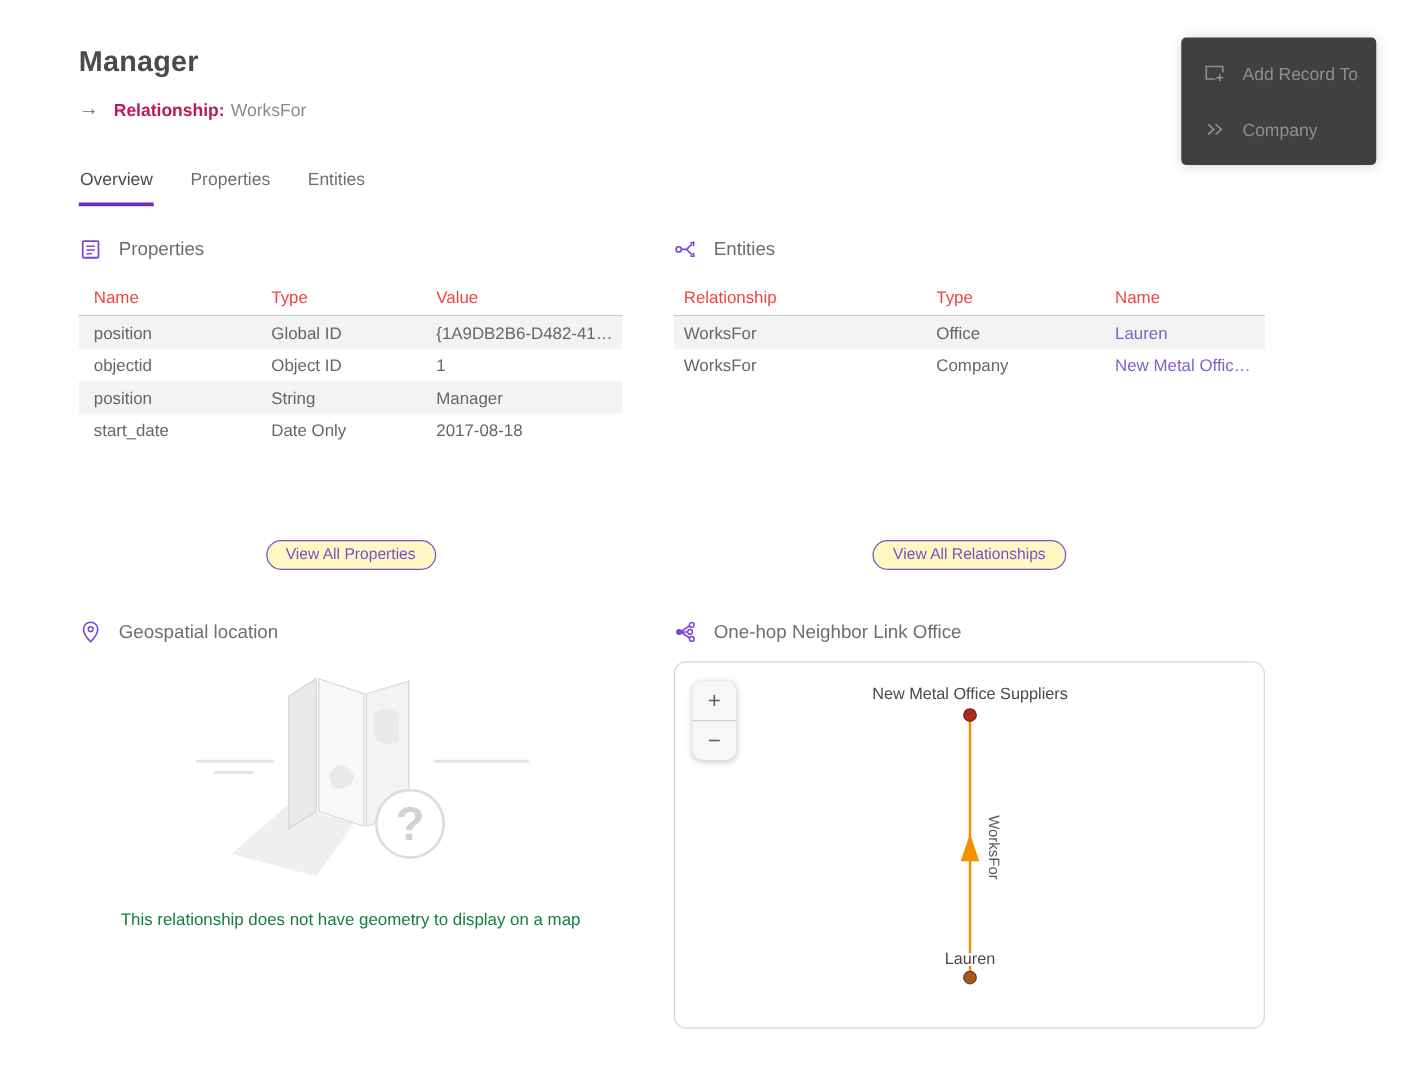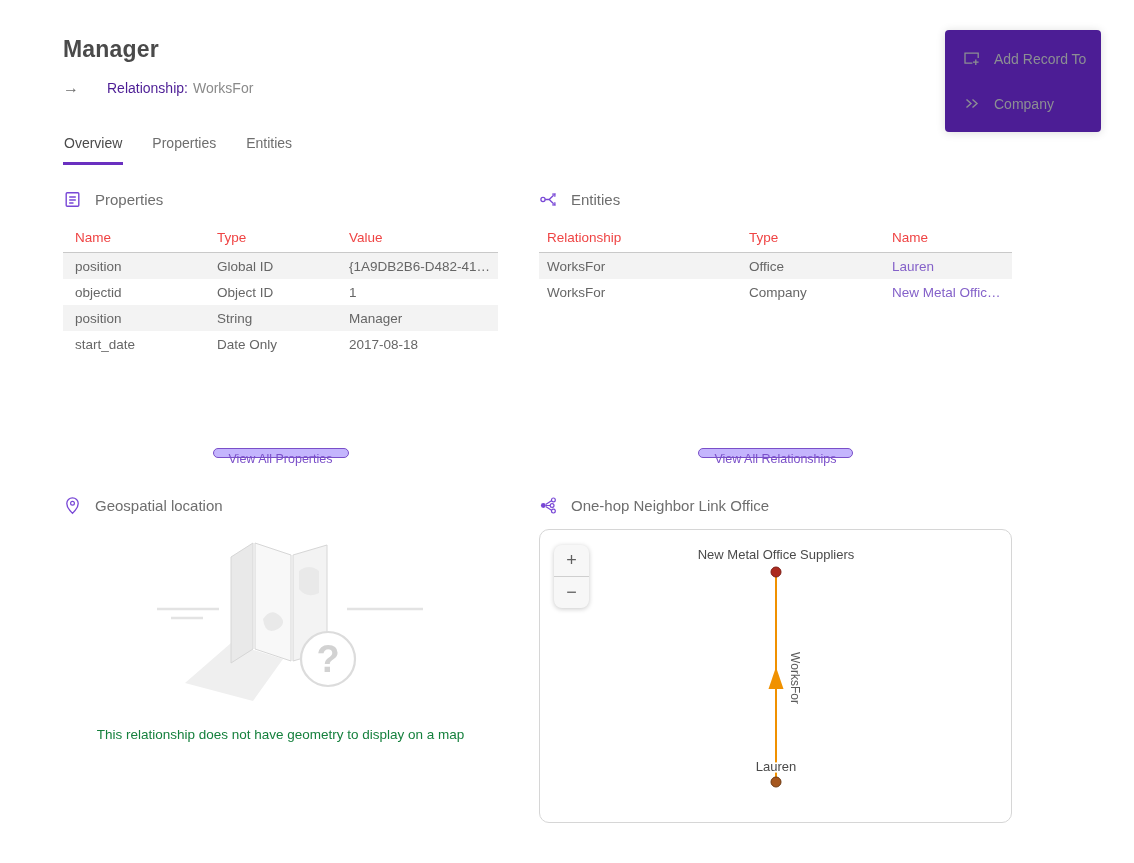--- a/index.html
+++ b/index.html
@@ -10,27 +10,27 @@
     overflow: hidden;
     position: relative;
   }
   .page { position: relative; width: 1134px; height: 863px; }
   .content { padding-left: 63px; padding-top: 36px; }
 
   
   .title { font-size: 23px; font-weight: bold; color: #4a4a4a; letter-spacing: .2px; }
   .subtitle { margin-top: 16px; display: flex; align-items: center; font-size: 14px; }
   .subtitle .arrow { color: #6e6e6e; font-size: 16px; margin-right: 12px; }
-  .subtitle .lbl { font-weight: normal; color: #4c1d95; margin-right: 5px; margin-left: 16px; }
+  .subtitle .lbl { font-weight: bold; color: #be185d; margin-right: 5px; }
   .subtitle .val { color: #8a8a8a; }
 
   
   .menu-card {
     position: absolute; top: 30px; left: 945px; width: 156px;
-    background: #4c1d95; border-radius: 4px;
+    background: #404040; border-radius: 4px;
     box-shadow: 0 1px 10px rgba(0,0,0,.14);
     padding: 6px 0; z-index: 5;
   }
   .menu-item { display: flex; align-items: center; padding: 13px 17px; cursor: pointer; }
   .menu-item .mi-icon { width: 19px; height: 19px; margin-right: 13px; flex: none; display: inline-flex; }
   .menu-item .mi-label { font-size: 14px; color: #8c8f93; white-space: nowrap; }
 
   
   .tabs { margin-top: 38px; display: flex; }
   .tab { font-size: 14px; color: #6e6e6e; margin-right: 28px; padding: 0 1px 11px 1px; cursor: pointer; border-bottom: 3px solid transparent; }
@@ -50,23 +50,23 @@
   .trow  { display: grid; align-items: center; height: 26px; }
   .trow:nth-child(even) { background: #f3f3f3; }
   .props .thead, .props .trow { grid-template-columns: 142px 132px 1fr; padding-left: 12px; }
   .ents  .thead, .ents  .trow { grid-template-columns: 202px 143px 1fr; padding-left: 8px; }
   .cell { overflow: hidden; white-space: nowrap; text-overflow: ellipsis; padding-right: 6px; }
   .link { color: #8461c9; cursor: pointer; }
 
   
   .btn-row { display: flex; justify-content: center; margin-top: 0; height: 24px; }
   .pill-btn {
-    background: #c4b5fd; border: 1px solid #7a4fc9; color: #7a4fc9;
+    background: #fef9c3; border: 1px solid #7a4fc9; color: #7a4fc9;
     border-radius: 14px; font-size: 12.5px; padding: 4px 15px;
-    font-family: inherit; cursor: pointer; line-height: 1.1; margin-top: 16px;
+    font-family: inherit; cursor: pointer; line-height: 1.1;
   }
 
   .section2 { margin-top: 40px; }
 
   
   .map-wrap { display: flex; justify-content: center; margin-top: 16px; }
   .geo-msg { margin-top: 10px; text-align: center; font-size: 13.5px; color: #15803d; width: 435px; }
 
   
   .chart-panel {

